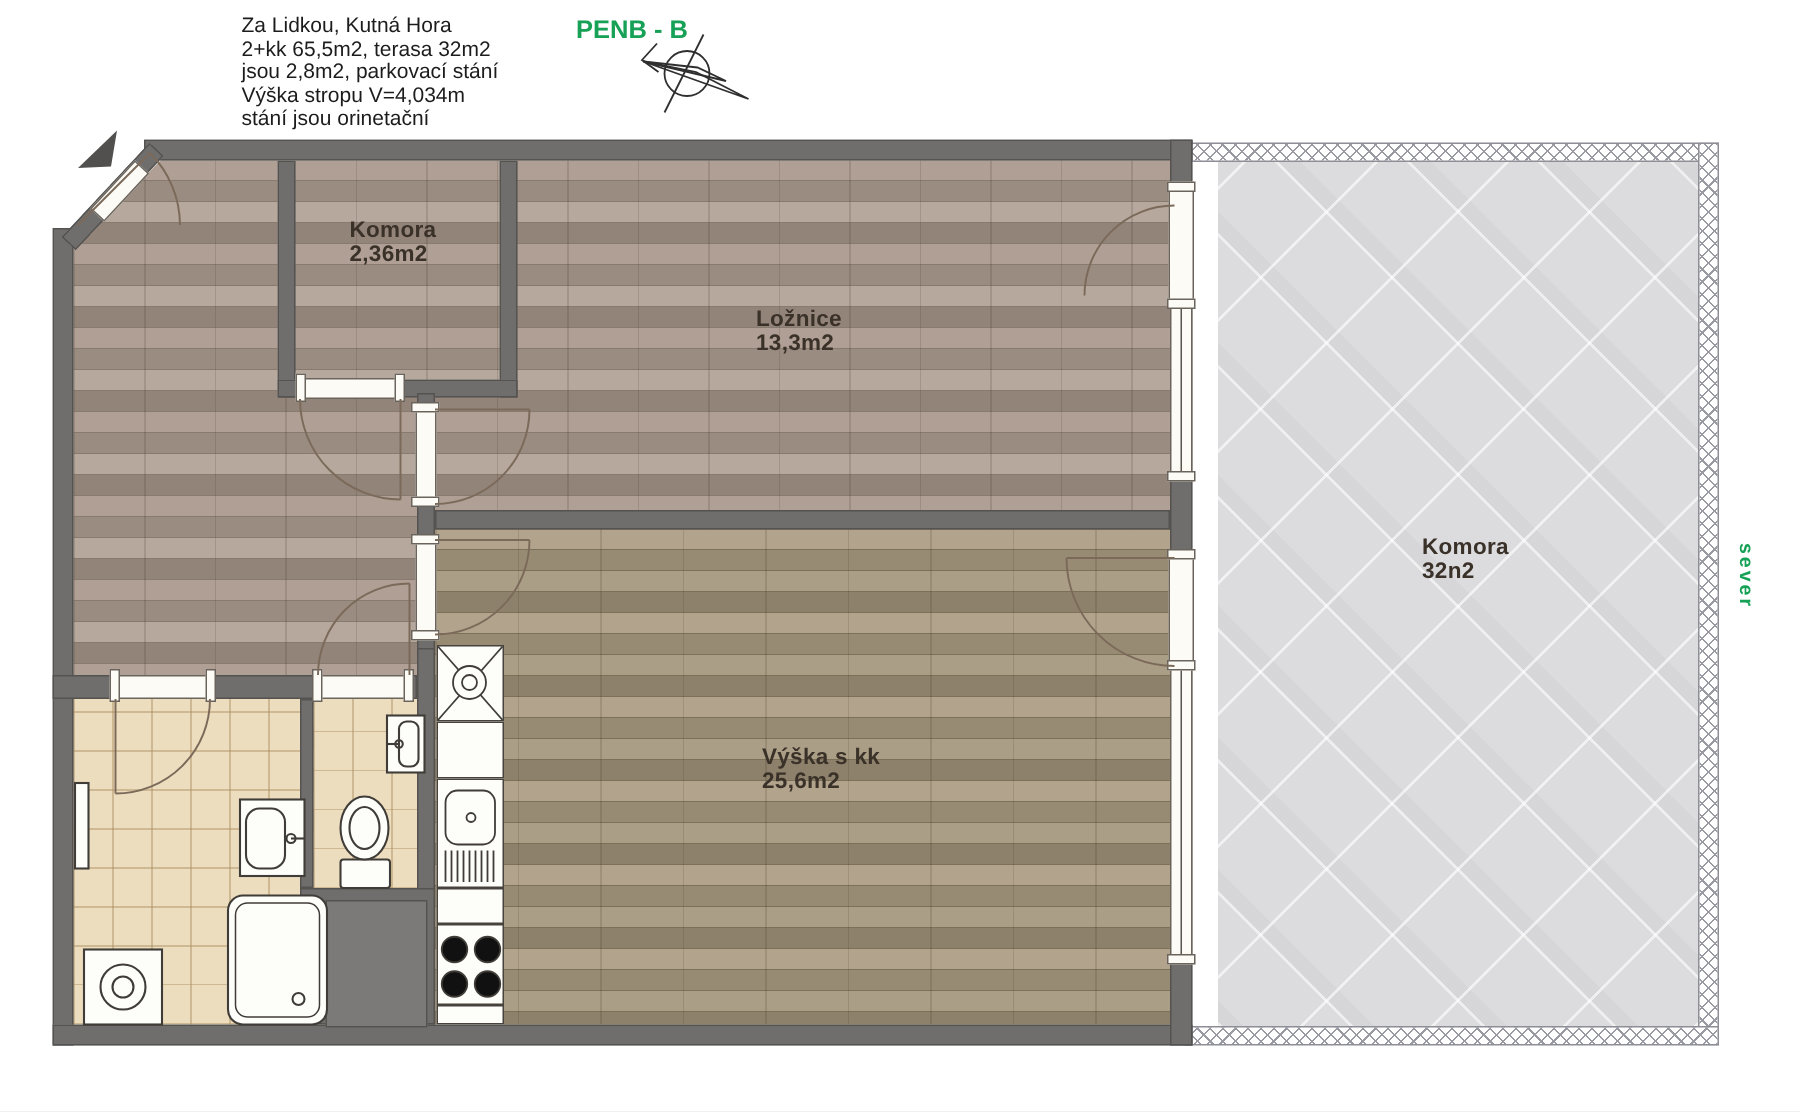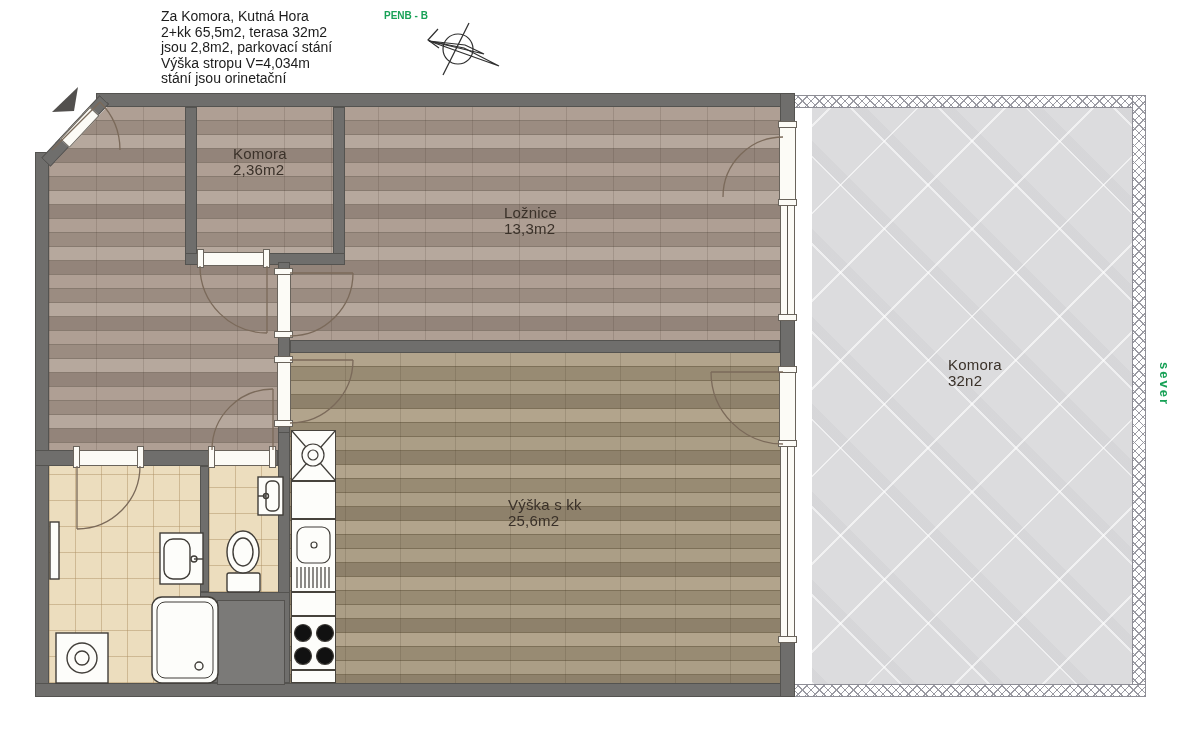--- a/index.html
+++ b/index.html
@@ -34,36 +34,36 @@
     repeating-linear-gradient(-45deg, #9a9aa2 0 1px, transparent 1px 6px);
     border:1px solid #8e8e96;z-index:2;box-sizing:border-box;}
   .mask{background:#fff;z-index:2;}
   .wall{background:#6f6e6c;box-shadow:inset 0 0 0 1px rgba(45,42,40,.4);z-index:3;}
   .shaftin{background:#7b7a78;border:1px solid #54524f;z-index:4;}
   .open{background:#fcfbf6;border:1px solid #6a645c;box-sizing:border-box;z-index:4;}
   .cap{background:#fcfbf6;border:1px solid #6a645c;box-sizing:border-box;z-index:6;}
   .unit{background:#fdfdfa;border:1px solid #47433c;box-sizing:border-box;z-index:5;}
   .winline{background:#5a564f;z-index:6;}
   svg.ovl{position:absolute;left:0;top:0;z-index:7;pointer-events:none;}
-  .rlabel{position:absolute;font-weight:normal;font-size:15px;line-height:16px;
+  .rlabel{position:absolute;font-weight:bold;font-size:15px;line-height:16px;
           color:#3a3129;letter-spacing:.2px;z-index:8;white-space:nowrap;}
   .hdr{position:absolute;left:161px;top:9px;font-size:14px;line-height:15.6px;
        color:#1c1c1c;z-index:8;}
-  .penb{position:absolute;left:384px;top:10px;font-weight:bold;font-size:10px;
+  .penb{position:absolute;left:384px;top:10px;font-weight:bold;font-size:17px;
         color:#17a156;z-index:8;}
   .sever{position:absolute;left:1157px;top:362px;font-weight:bold;font-size:13px;
          color:#17a156;writing-mode:vertical-rl;letter-spacing:2px;z-index:8;}
 </style>
 </head>
 <body>
 
 <div id="stage">
 
   <div class="hdr">
-    <div>Za Komora, Kutná Hora</div>
+    <div>Za Lidkou, Kutná Hora</div>
     <div>2+kk 65,5m2, terasa 32m2</div>
     <div>jsou 2,8m2, parkovací stání</div>
     <div>Výška stropu V=4,034m</div>
     <div>stání jsou orinetační</div>
   </div>
   <div class="penb">PENB - B</div>
   <div class="sever">sever</div>
 
   <div class="abs woodA" style="left:49px;top:107px;width:731px;height:576px;"></div>
   <div class="abs mask" style="left:45px;top:103px;width:66px;height:66px;clip-path:polygon(0 0,100% 0,0 100%);"></div>

